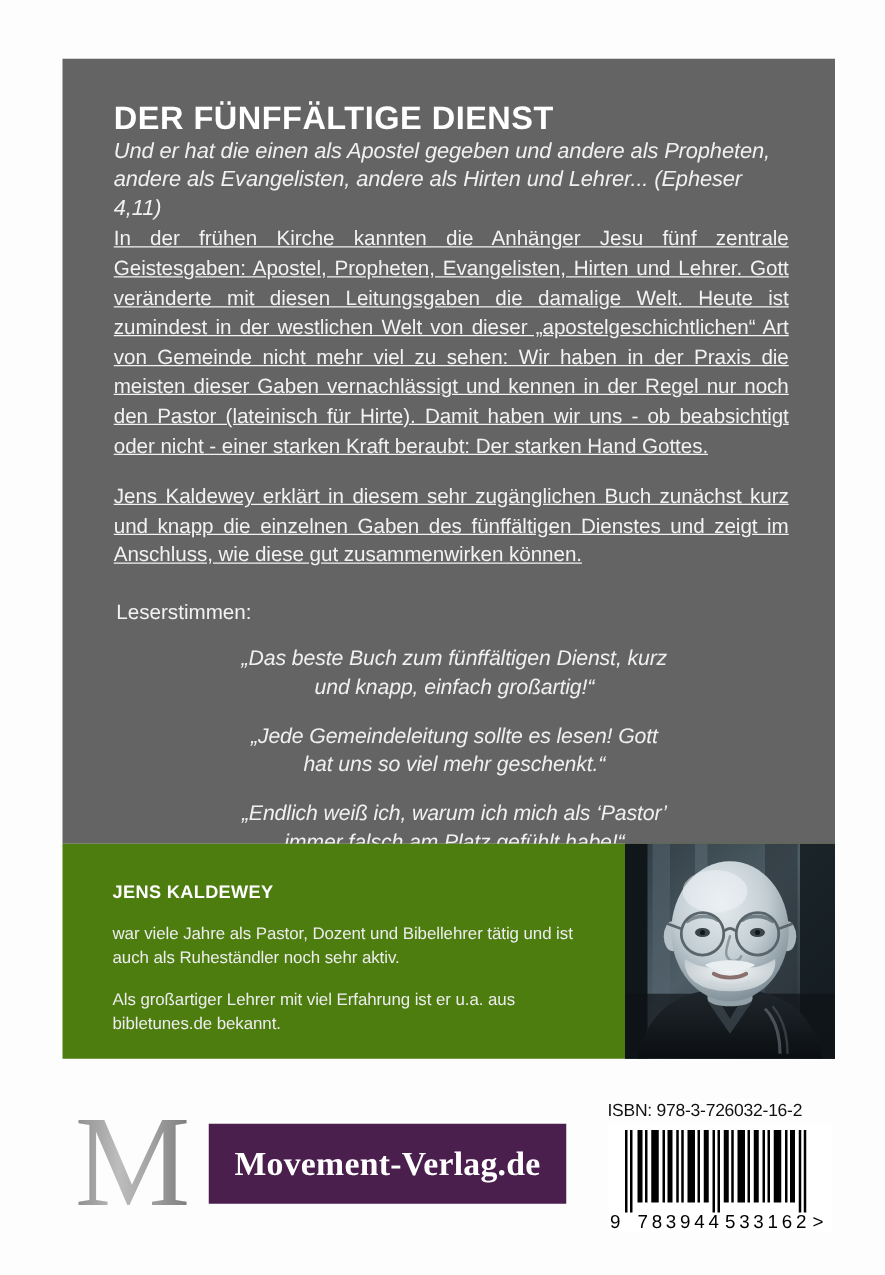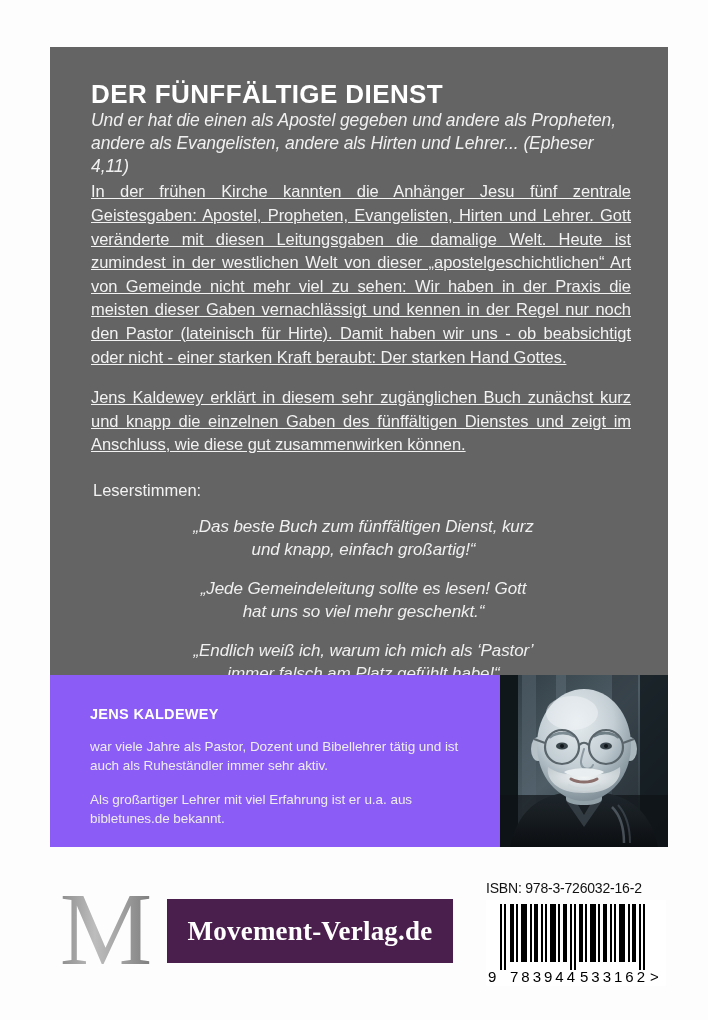--- a/index.html
+++ b/index.html
@@ -84,21 +84,21 @@
     text-align: center;
   }
 
   
   #author-band {
     position: absolute;
     left: 50px;
     top: 675px;
     width: 618px;
     height: 172px;
-    background: #8b5cf6;
+    background: #4d7c0f;
     box-sizing: border-box;
   }
 
   #author-info {
     position: absolute;
     left: 40px;
     top: 31px;
     width: 400px;
   }
 
@@ -208,21 +208,21 @@
       <li class="reader-quote">„Endlich weiß ich, warum ich mich als ‘Pastor’ immer falsch am Platz gefühlt habe!“</li>
     </ul>
 
   </div>
 </div>
 
 <div id="author-band">
 
   <div id="author-info">
     <p id="author-name">JENS KALDEWEY</p>
-    <p class="author-para">war viele Jahre als Pastor, Dozent und Bibellehrer tätig und ist auch als Ruheständler immer sehr aktiv.</p>
+    <p class="author-para">war viele Jahre als Pastor, Dozent und Bibellehrer tätig und ist auch als Ruheständler noch sehr aktiv.</p>
     <p class="author-para">Als großartiger Lehrer mit viel Erfahrung ist er u.a. aus bibletunes.de bekannt.</p>
   </div>
 
   <div id="author-photo">
     <svg width="168" height="172" viewBox="0 0 168 172" xmlns="http://www.w3.org/2000/svg">
       <defs>
         <linearGradient id="bgGrad" x1="0" y1="0" x2="1" y2="1">
           <stop offset="0%" stop-color="#2e3a41"></stop>
           <stop offset="45%" stop-color="#4e5d66"></stop>
           <stop offset="100%" stop-color="#1d2429"></stop>

